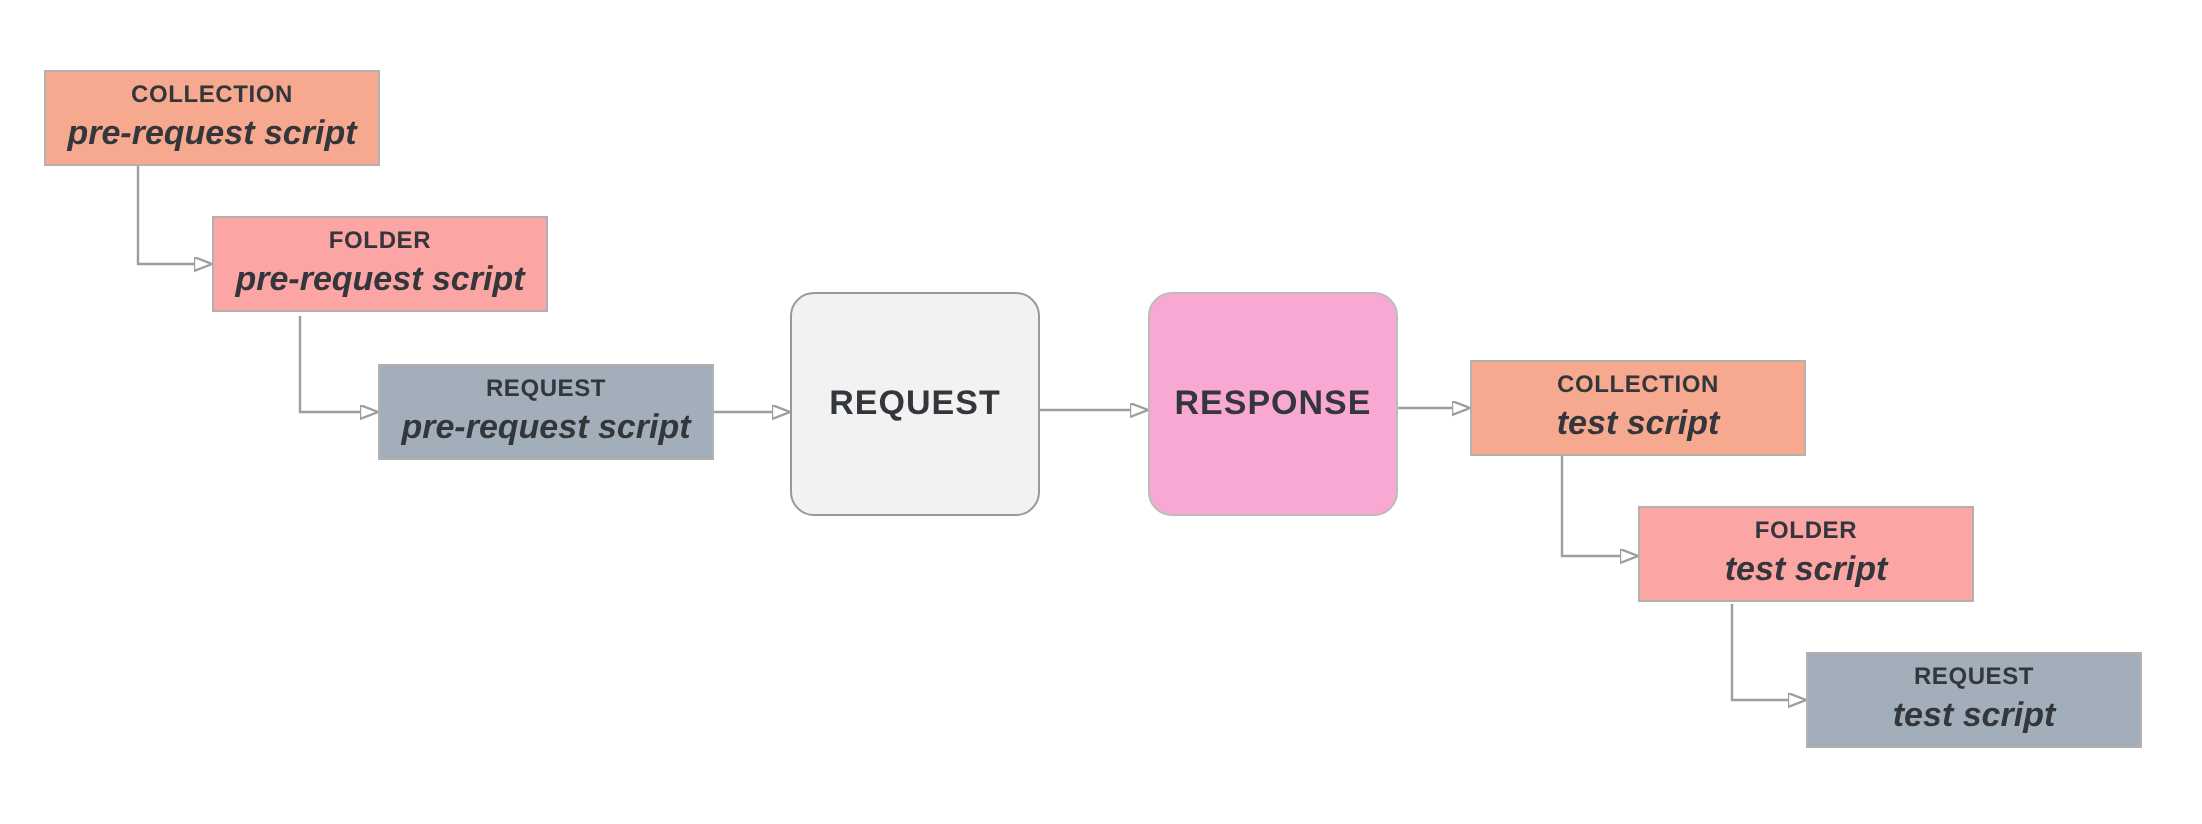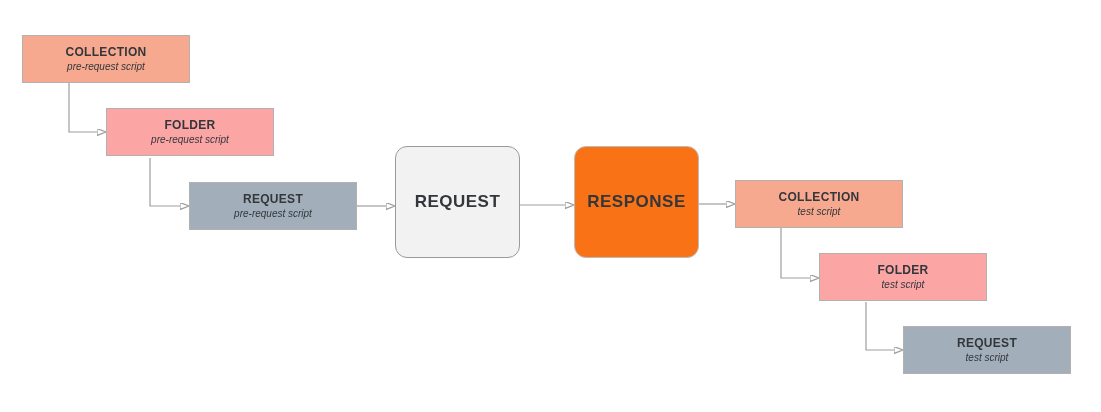--- a/index.html
+++ b/index.html
@@ -41,35 +41,35 @@
     height: 112px;
     border-radius: 12px;
   }
   .node .title {
     font-size: 12px;
     font-weight: 700;
     letter-spacing: 0.3px;
     line-height: 1.3;
   }
   .node .subtitle {
-    font-size: 10px;
+    font-size: 17px;
     font-style: italic;
-    font-weight: 400;
+    font-weight: 700;
     line-height: 1.3;
   }
   .node.big .title {
     font-size: 17px;
     font-weight: 700;
     letter-spacing: 0.5px;
   }
   .fill-collection { background: #f6a98e; }
   .fill-folder     { background: #fca5a5; }
   .fill-reqscript  { background: #a2afba; }
   .fill-request    { background: #f2f2f2; border: 1px solid #9a9a9a; }
-  .fill-response   { background: #f97316; border: 1px solid #bdbcbc; }
+  .fill-response   { background: #f9a8d4; border: 1px solid #bdbcbc; }
 
   
   .pos-collection-pre { left: 22px;  top: 35px;  }
   .pos-folder-pre     { left: 106px; top: 108px; }
   .pos-request-pre    { left: 189px; top: 182px; }
   .pos-request-main   { left: 395px; top: 146px; }
   .pos-response-main  { left: 574px; top: 146px; }
   .pos-collection-test{ left: 735px; top: 180px; }
   .pos-folder-test    { left: 819px; top: 253px; }
   .pos-request-test   { left: 903px; top: 326px; }

